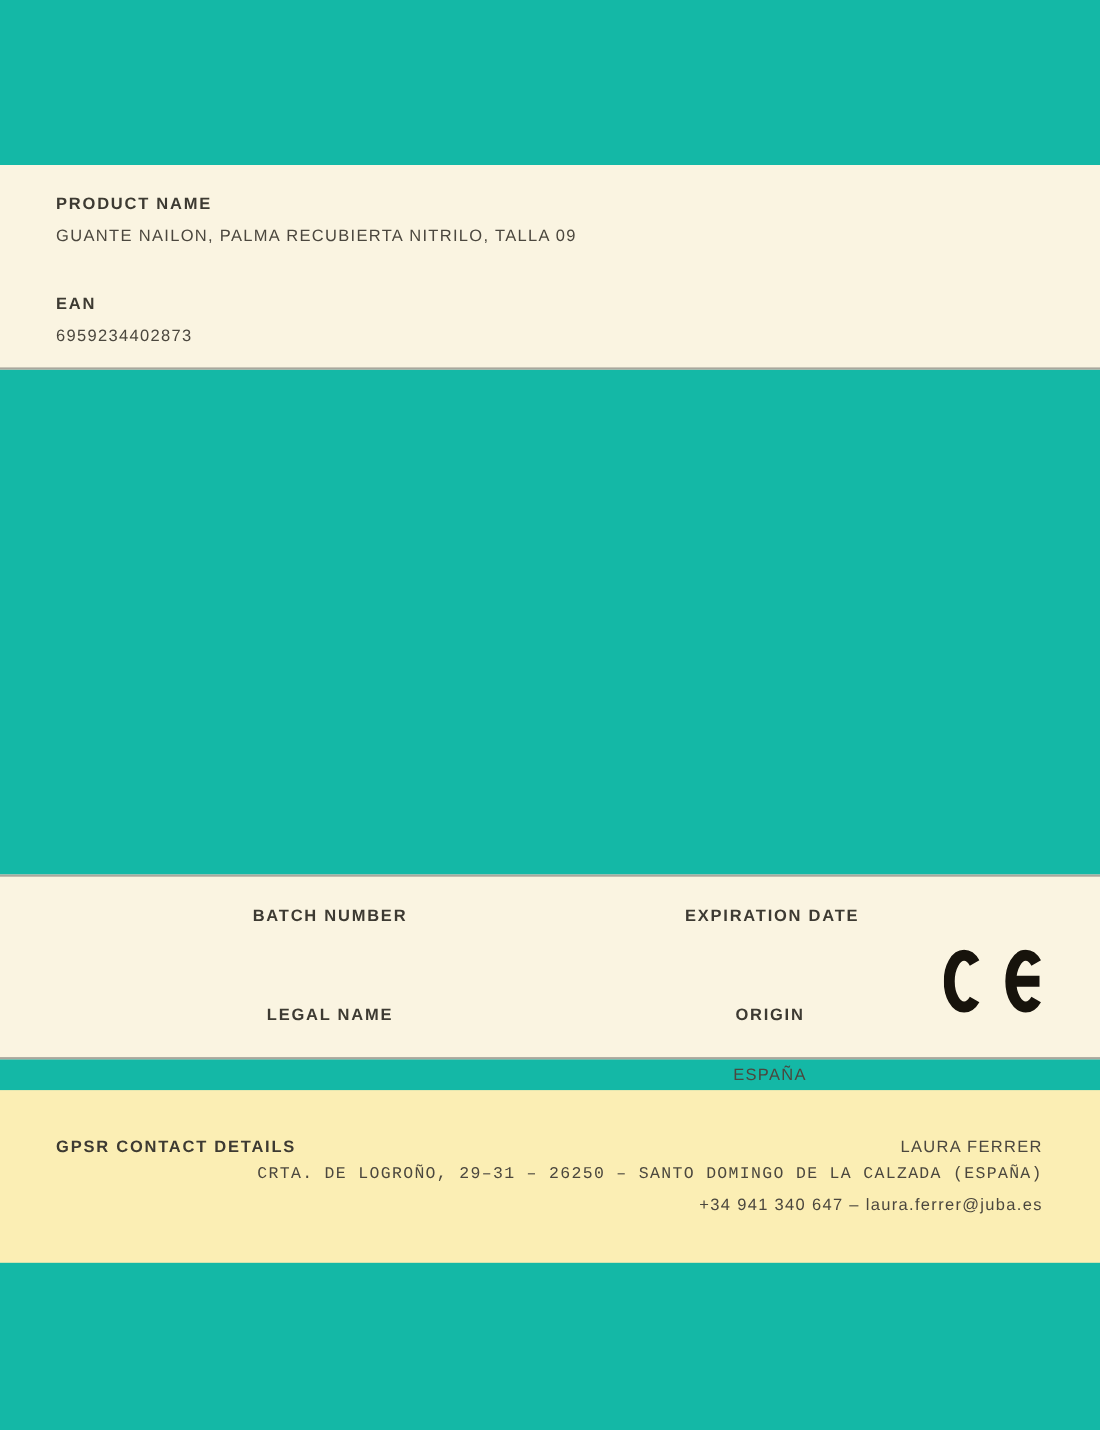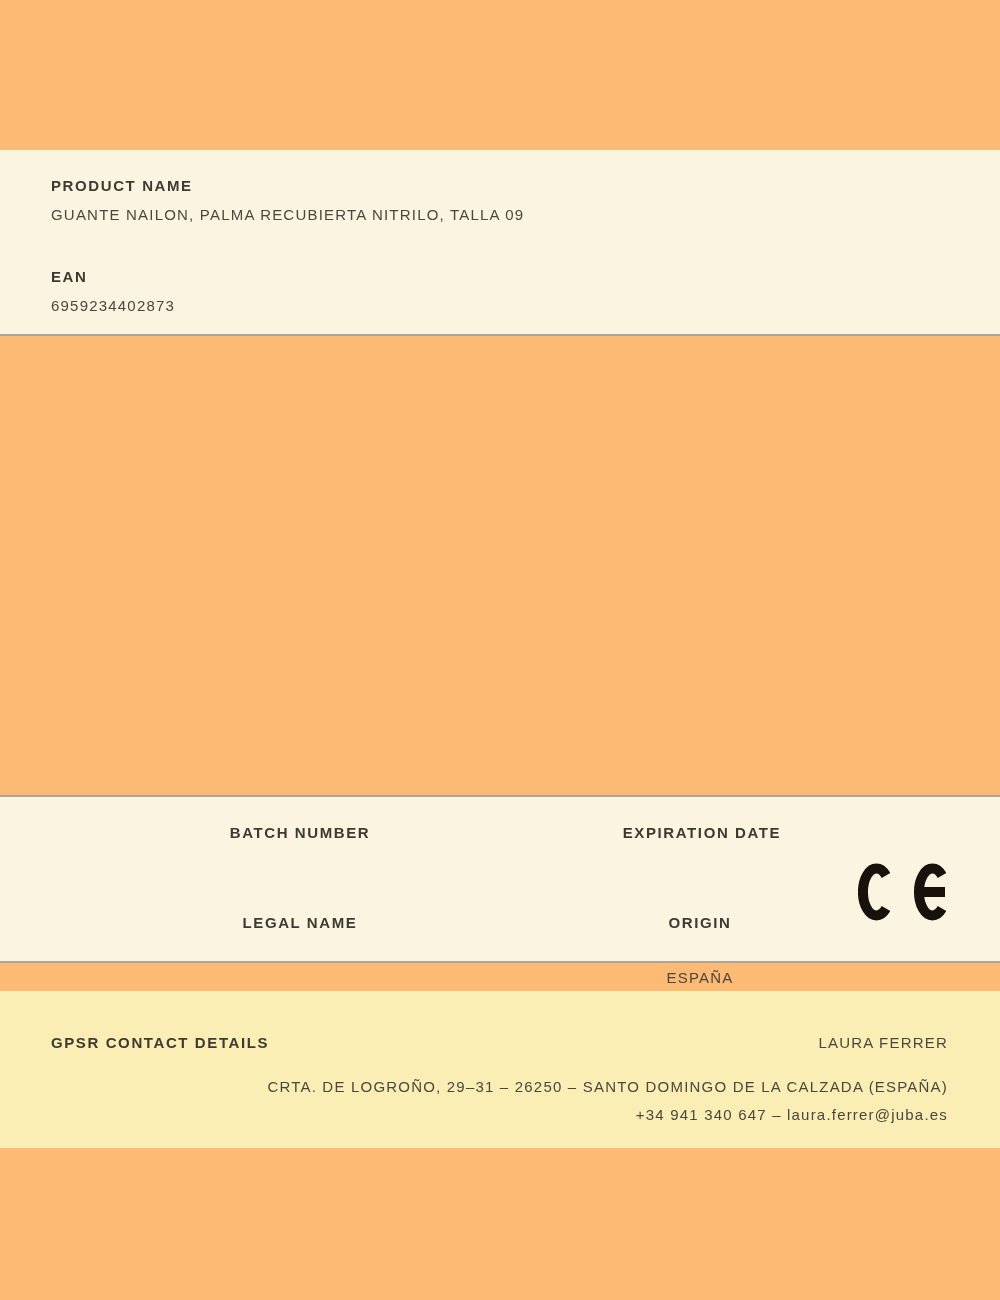--- a/index.html
+++ b/index.html
@@ -4,21 +4,21 @@
 <style>
   html, body {
     margin: 0;
     padding: 0;
     background: #ffffff;
   }
   .page {
     position: relative;
     width: 1000px;
     height: 1300px;
-    background: #fdba74;
+    background: #14b8a6;
     overflow: hidden;
     font-family: "Liberation Sans", "DejaVu Sans", sans-serif;
   }
   .band {
     position: absolute;
     left: 0;
     right: 0;
     box-sizing: border-box;
   }
   
@@ -74,21 +74,21 @@
     height: 157px;
     background: #fbeeb4;
     padding: 43px 52px 0 51px;
   }
   .gpsr-row {
     display: flex;
     justify-content: space-between;
     align-items: baseline;
   }
   .right { text-align: right; }
-  .band-gpsr .line2 { margin-top: 27px; }
+  .band-gpsr .line2 { margin-top: 8px; font-family: Liberation Mono, monospace; }
   .band-gpsr .line3 { margin-top: 11px; }
 </style>
 </head>
 <body>
 
 <div class="page">
 
   <section class="band band-product">
     <div class="label">PRODUCT NAME</div>
     <div class="value">GUANTE NAILON, PALMA RECUBIERTA NITRILO, TALLA 09</div>

